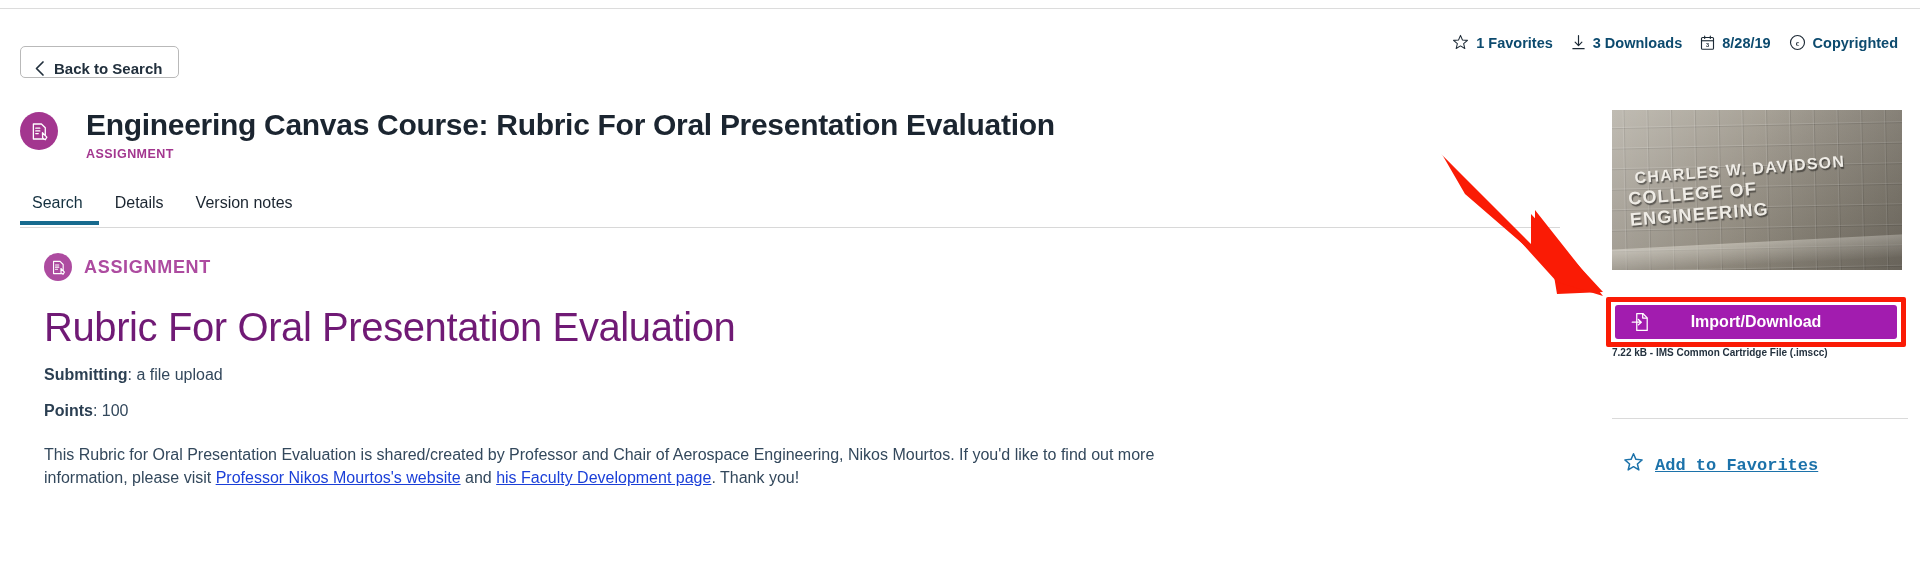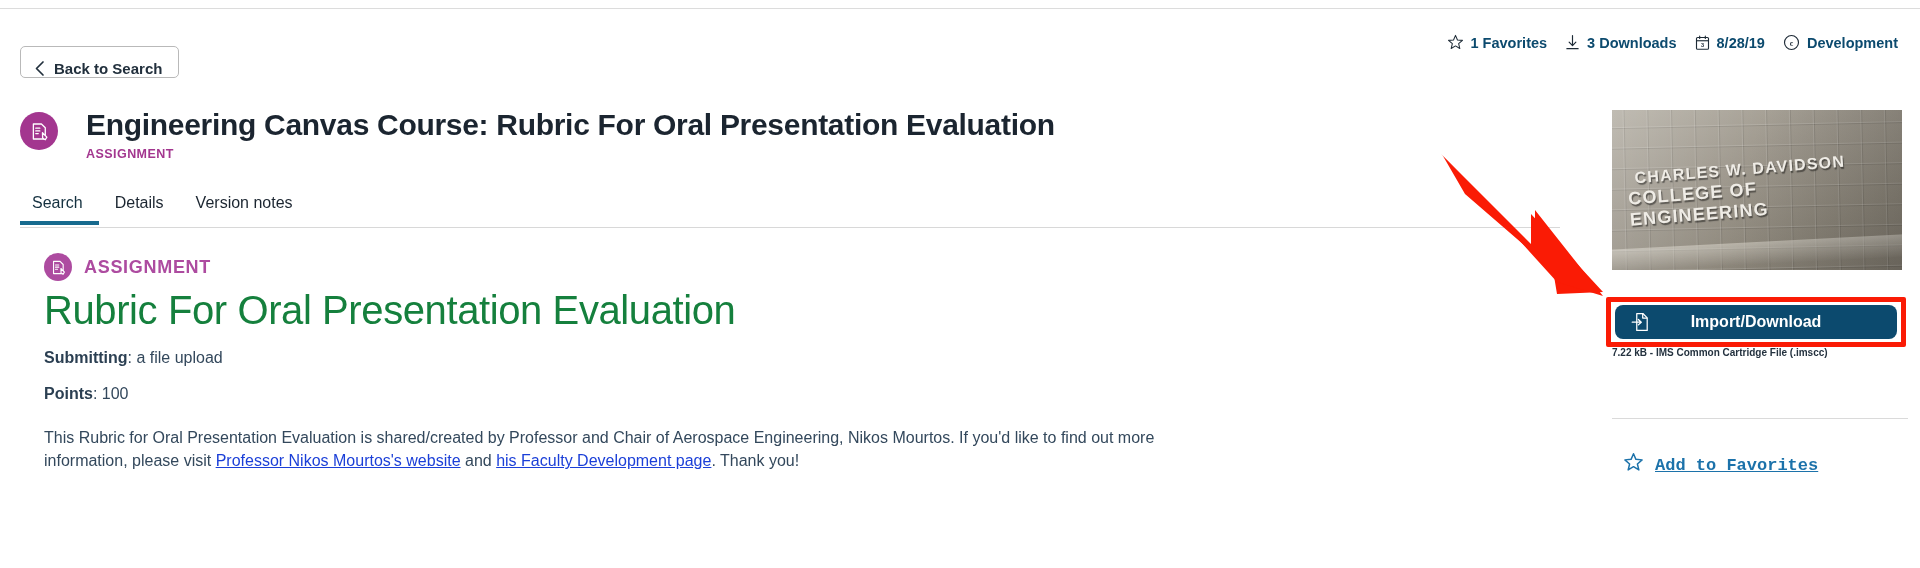--- a/index.html
+++ b/index.html
@@ -149,24 +149,24 @@
   }
   .asg-label {
     font-size: 18px;
     font-weight: 700;
     letter-spacing: 0.7px;
     color: #ad4ba0;
     font-family: "Liberation Sans", sans-serif;
   }
 
   .doc-title {
-    margin-top: 6px;
+    margin-top: 23px;
     font-size: 40px;
     font-weight: 400;
-    color: #15803d;
+    color: #701a75;
     letter-spacing: -0.4px;
     line-height: 1.15;
     font-family: "Liberation Sans", sans-serif;
   }
 
   .doc-field {
     margin-top: 14px;
     font-size: 16px;
     color: #33485c;
     line-height: 1.35;
@@ -252,23 +252,23 @@
     left: 1435px; top: 152px;
     width: 180px; height: 160px;
     z-index: 39;
     pointer-events: none;
   }
 
   .import-btn {
     position: absolute;
     left: 1615px; top: 305px;
     width: 282px; height: 34px;
-    background: #0c4a6e;
+    background: #a21caf;
     border: none;
-    border-radius: 8px;
+    border-radius: 3px;
     color: #ffffff;
     font-family: inherit;
     font-size: 16px;
     font-weight: 600;
     display: flex;
     align-items: center;
     justify-content: center;
     gap: 10px;
     cursor: pointer;
     z-index: 41;
@@ -362,21 +362,21 @@
       <span>8/28/19</span>
     </div>
 
     <div class="meta-item">
       <span class="meta-icon">
         <svg width="17" height="17" viewBox="0 0 18 18" fill="none">
           <circle cx="9" cy="9" r="7.4" stroke="#1d2a36" stroke-width="1.2"></circle>
           <text x="9" y="12.3" font-size="8.5" fill="#1d2a36" text-anchor="middle" font-family="Liberation Serif, serif">c</text>
         </svg>
       </span>
-      <span>Development</span>
+      <span>Copyrighted</span>
     </div>
 
   </div>
 </div>
 
 <div class="title-block">
   <div class="title-row">
     <div class="obj-badge">
       <svg width="21" height="21" viewBox="0 0 24 24" fill="none">
         <path d="M5 3.4 H14.2 L18.6 7.8 V20.6 H5 Z" stroke="#ffffff" stroke-width="1.5" stroke-linejoin="round"></path>

